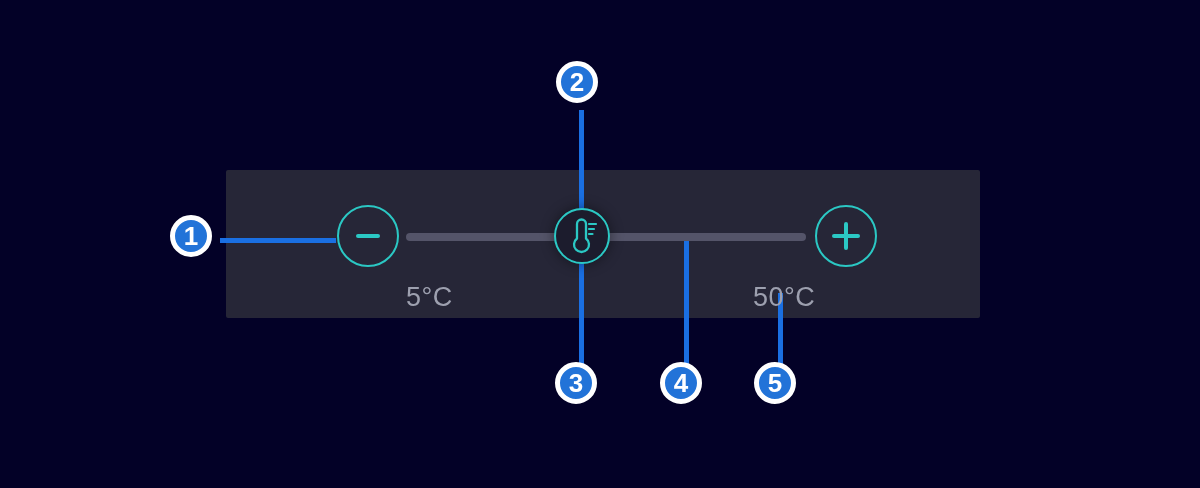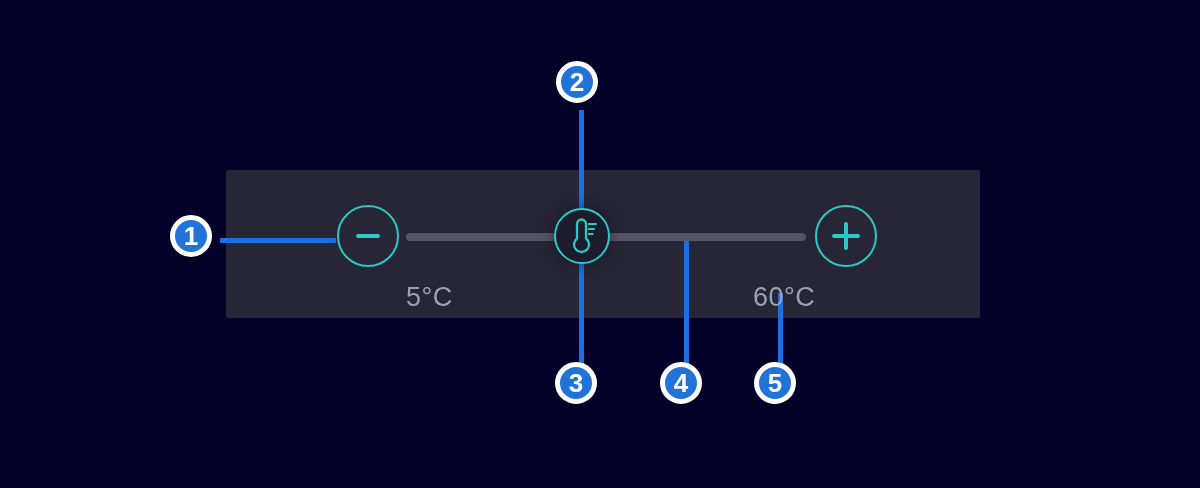--- a/index.html
+++ b/index.html
@@ -138,21 +138,21 @@
       <path d="M13 8 a4.5 4.5 0 0 1 9 0 V 22.5 a7.5 7.5 0 1 1 -9 0 Z" stroke="#2bc8c4" stroke-width="2.3" stroke-linejoin="round"></path>
       <path d="M25 8 h7 M25 13 h5 M25 18 h3.5" stroke="#2bc8c4" stroke-width="2.2" stroke-linecap="round"></path>
     </svg>
   </div>
 
   <button class="circle-btn btn-plus">
     <span class="plus-icon"></span>
   </button>
 
   <div class="temp-label label-min">5°C</div>
-  <div class="temp-label label-max">60°C</div>
+  <div class="temp-label label-max">50°C</div>
 
   <div class="badge badge-1">1</div>
   <div class="badge badge-2">2</div>
   <div class="badge badge-3">3</div>
   <div class="badge badge-4">4</div>
   <div class="badge badge-5">5</div>
 
 </div>
 
 </body></html>

